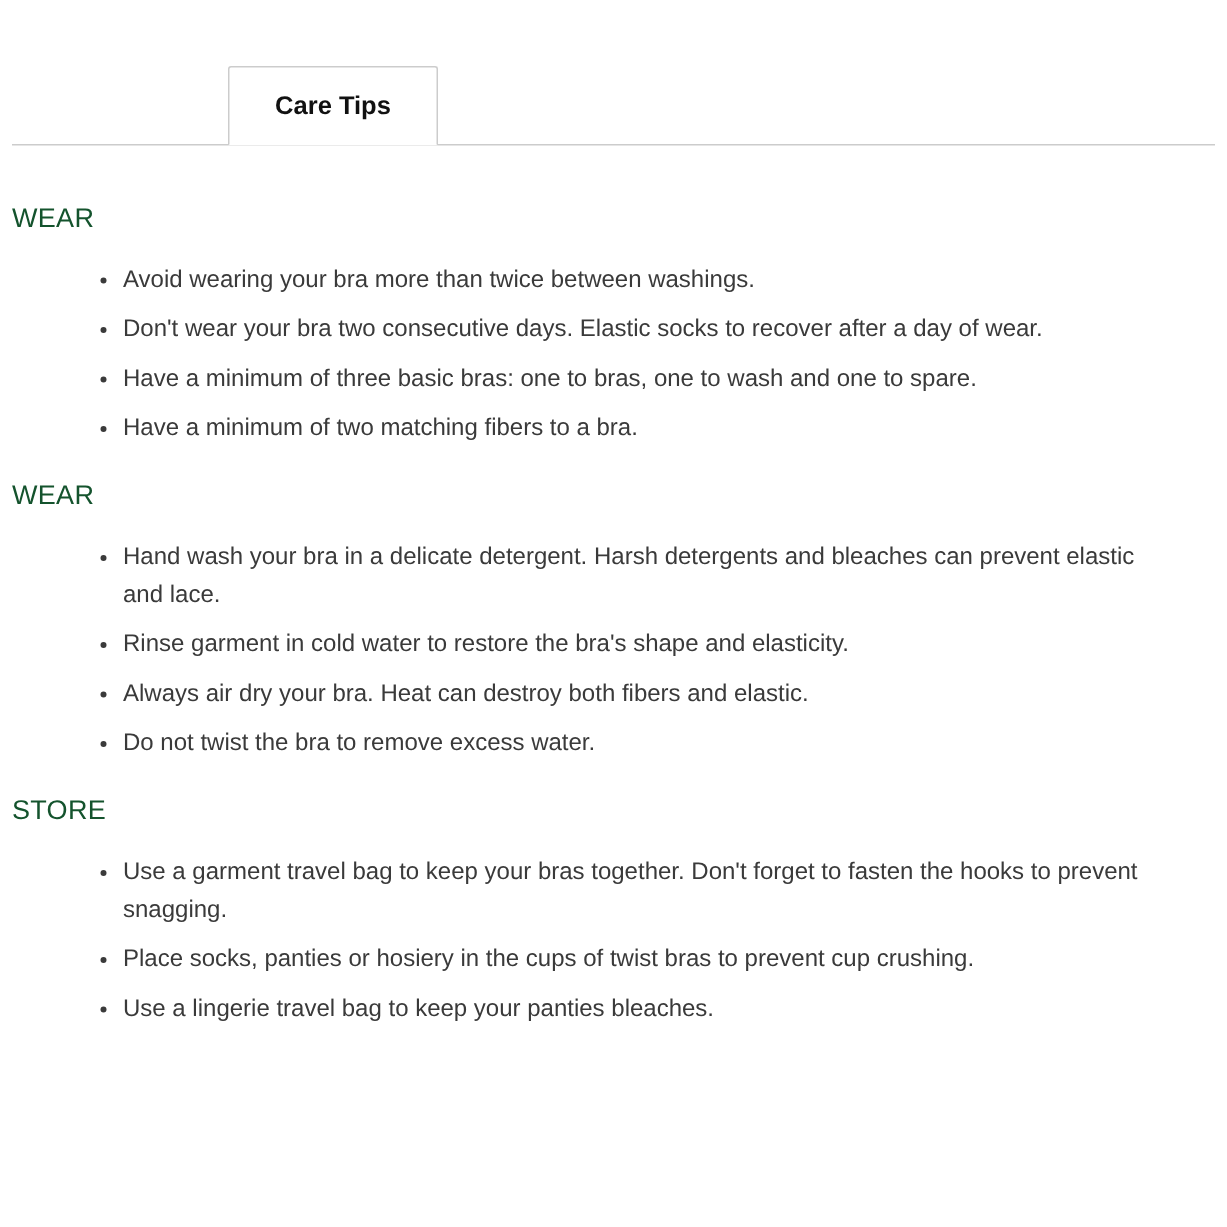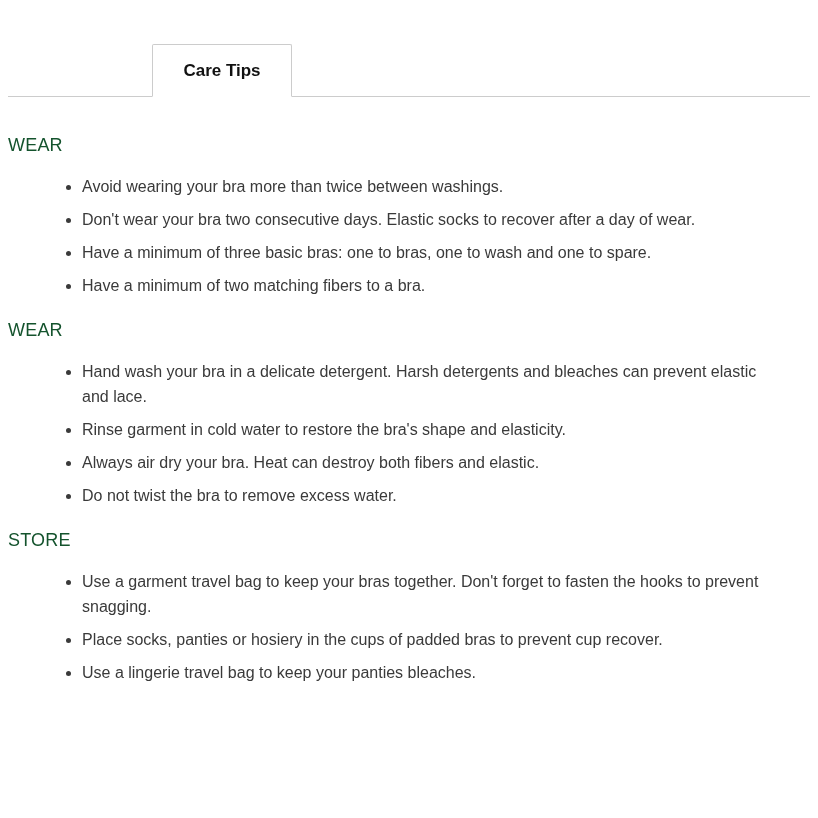--- a/index.html
+++ b/index.html
@@ -90,19 +90,19 @@
         <li>Always air dry your bra. Heat can destroy both fibers and elastic.</li>
         <li>Do not twist the bra to remove excess water.</li>
       </ul>
     </div>
 
 
     <div class="section">
       <h3 class="section-title">STORE</h3>
       <ul class="tips-list">
         <li>Use a garment travel bag to keep your bras together. Don't forget to fasten the hooks to prevent snagging.</li>
-        <li>Place socks, panties or hosiery in the cups of padded bras to prevent cup recover.</li>
+        <li>Place socks, panties or hosiery in the cups of twist bras to prevent cup crushing.</li>
         <li>Use a lingerie travel bag to keep your panties bleaches.</li>
       </ul>
     </div>
 
   </div>
 </div>
 
 </body></html>

